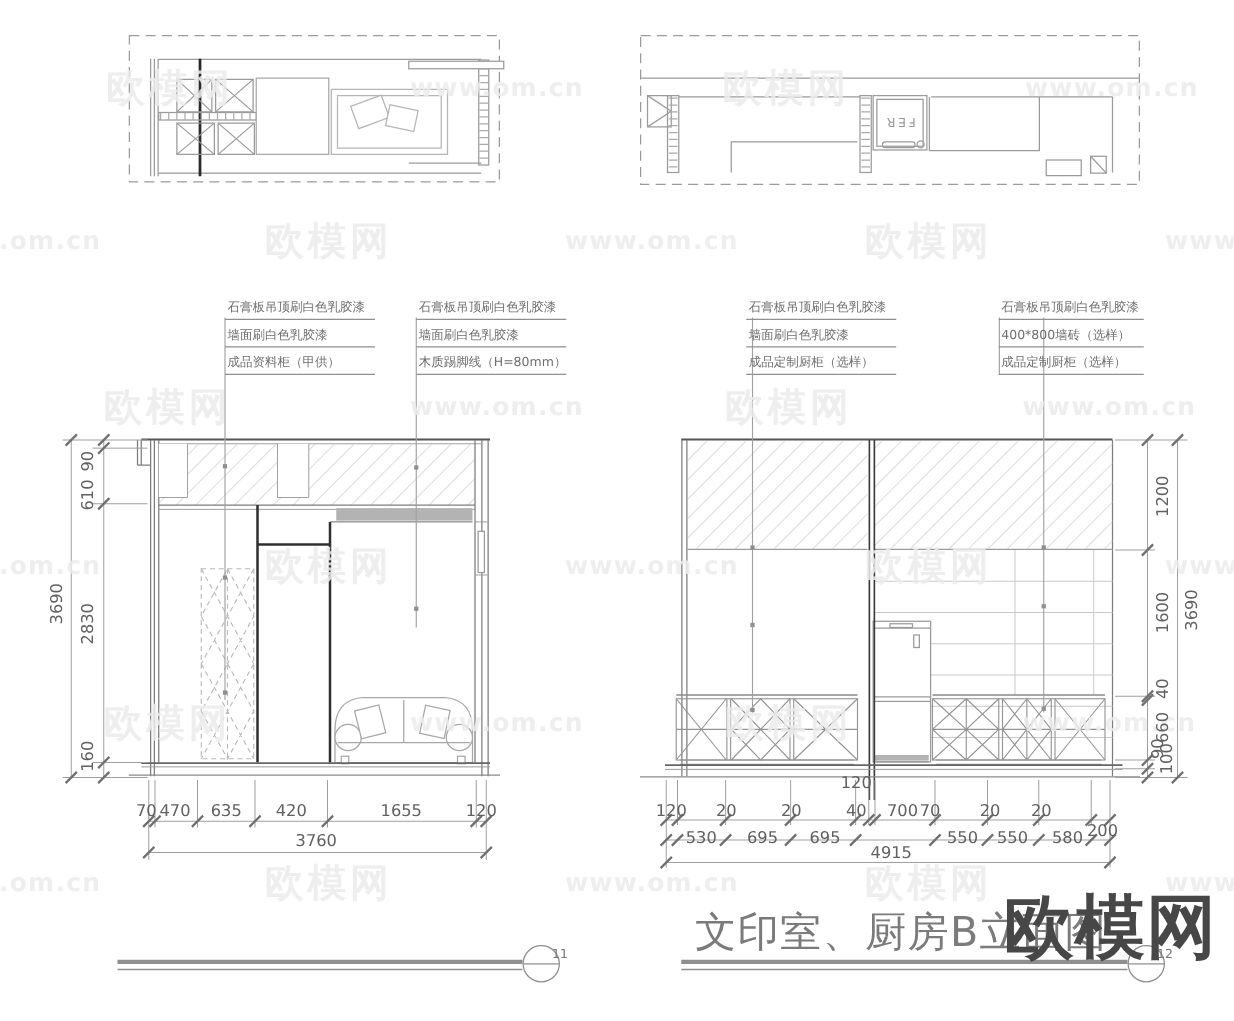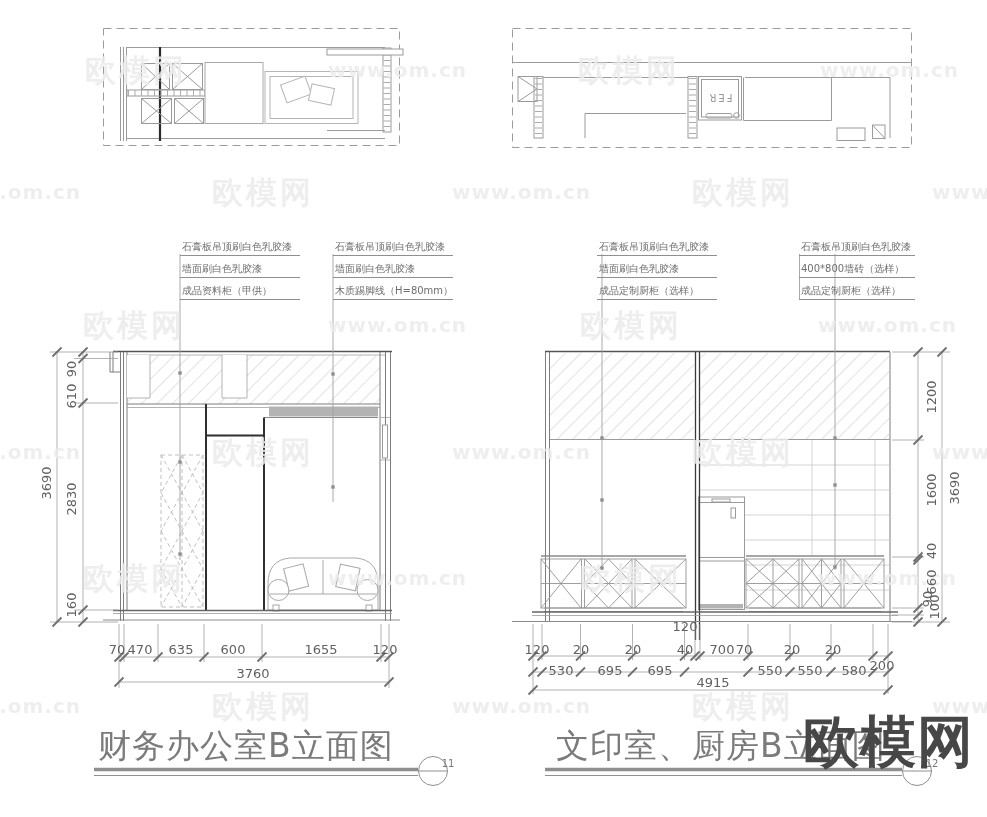--- a/index.html
+++ b/index.html
@@ -278,21 +278,21 @@
 
     <div class="dimv" style="left:46px;top:483px">3690</div>
     <div class="dimv" style="left:71px;top:369px">90</div>
     <div class="dimv" style="left:71px;top:396px">610</div>
     <div class="dimv" style="left:71px;top:499px">2830</div>
     <div class="dimv" style="left:71px;top:605px">160</div>
 
     <div class="dim" style="left:117px;top:642px">70</div>
     <div class="dim" style="left:140px;top:642px">470</div>
     <div class="dim" style="left:181px;top:642px">635</div>
-    <div class="dim" style="left:233px;top:642px">600</div>
+    <div class="dim" style="left:233px;top:642px">420</div>
     <div class="dim" style="left:321px;top:642px">1655</div>
     <div class="dim" style="left:385px;top:642px">120</div>
     <div class="dim" style="left:253px;top:666px">3760</div>
 
     <div class="dimv" style="left:954px;top:488px">3690</div>
     <div class="dimv" style="left:931px;top:397px">1200</div>
     <div class="dimv" style="left:931px;top:490px">1600</div>
     <div class="dimv" style="left:931px;top:551px">40</div>
     <div class="dimv" style="left:931px;top:582px">660</div>
     <div class="dimv" style="left:934px;top:607px">100</div>
@@ -311,20 +311,19 @@
     <div class="dim" style="left:882px;top:658px">200</div>
 
     <div class="dim" style="left:561px;top:663px">530</div>
     <div class="dim" style="left:610px;top:663px">695</div>
     <div class="dim" style="left:660px;top:663px">695</div>
     <div class="dim" style="left:770px;top:663px">550</div>
     <div class="dim" style="left:810px;top:663px">550</div>
     <div class="dim" style="left:854px;top:663px">580</div>
     <div class="dim" style="left:713px;top:675px">4915</div>
 
-    <div class="title" style="left:98px;top:724px">财务办公室B立面图</div>
     <div class="title" style="left:556px;top:724px">文印室、厨房B立面图</div>
     <div class="bubble-no" style="left:433px;top:758px">11</div>
     <div class="bubble-no" style="left:917px;top:758px">12</div>
   </div>
 
   <div class="brand-overlay" style="left:803px;top:705px">欧模网</div>
 </div>
 
 </body></html>

